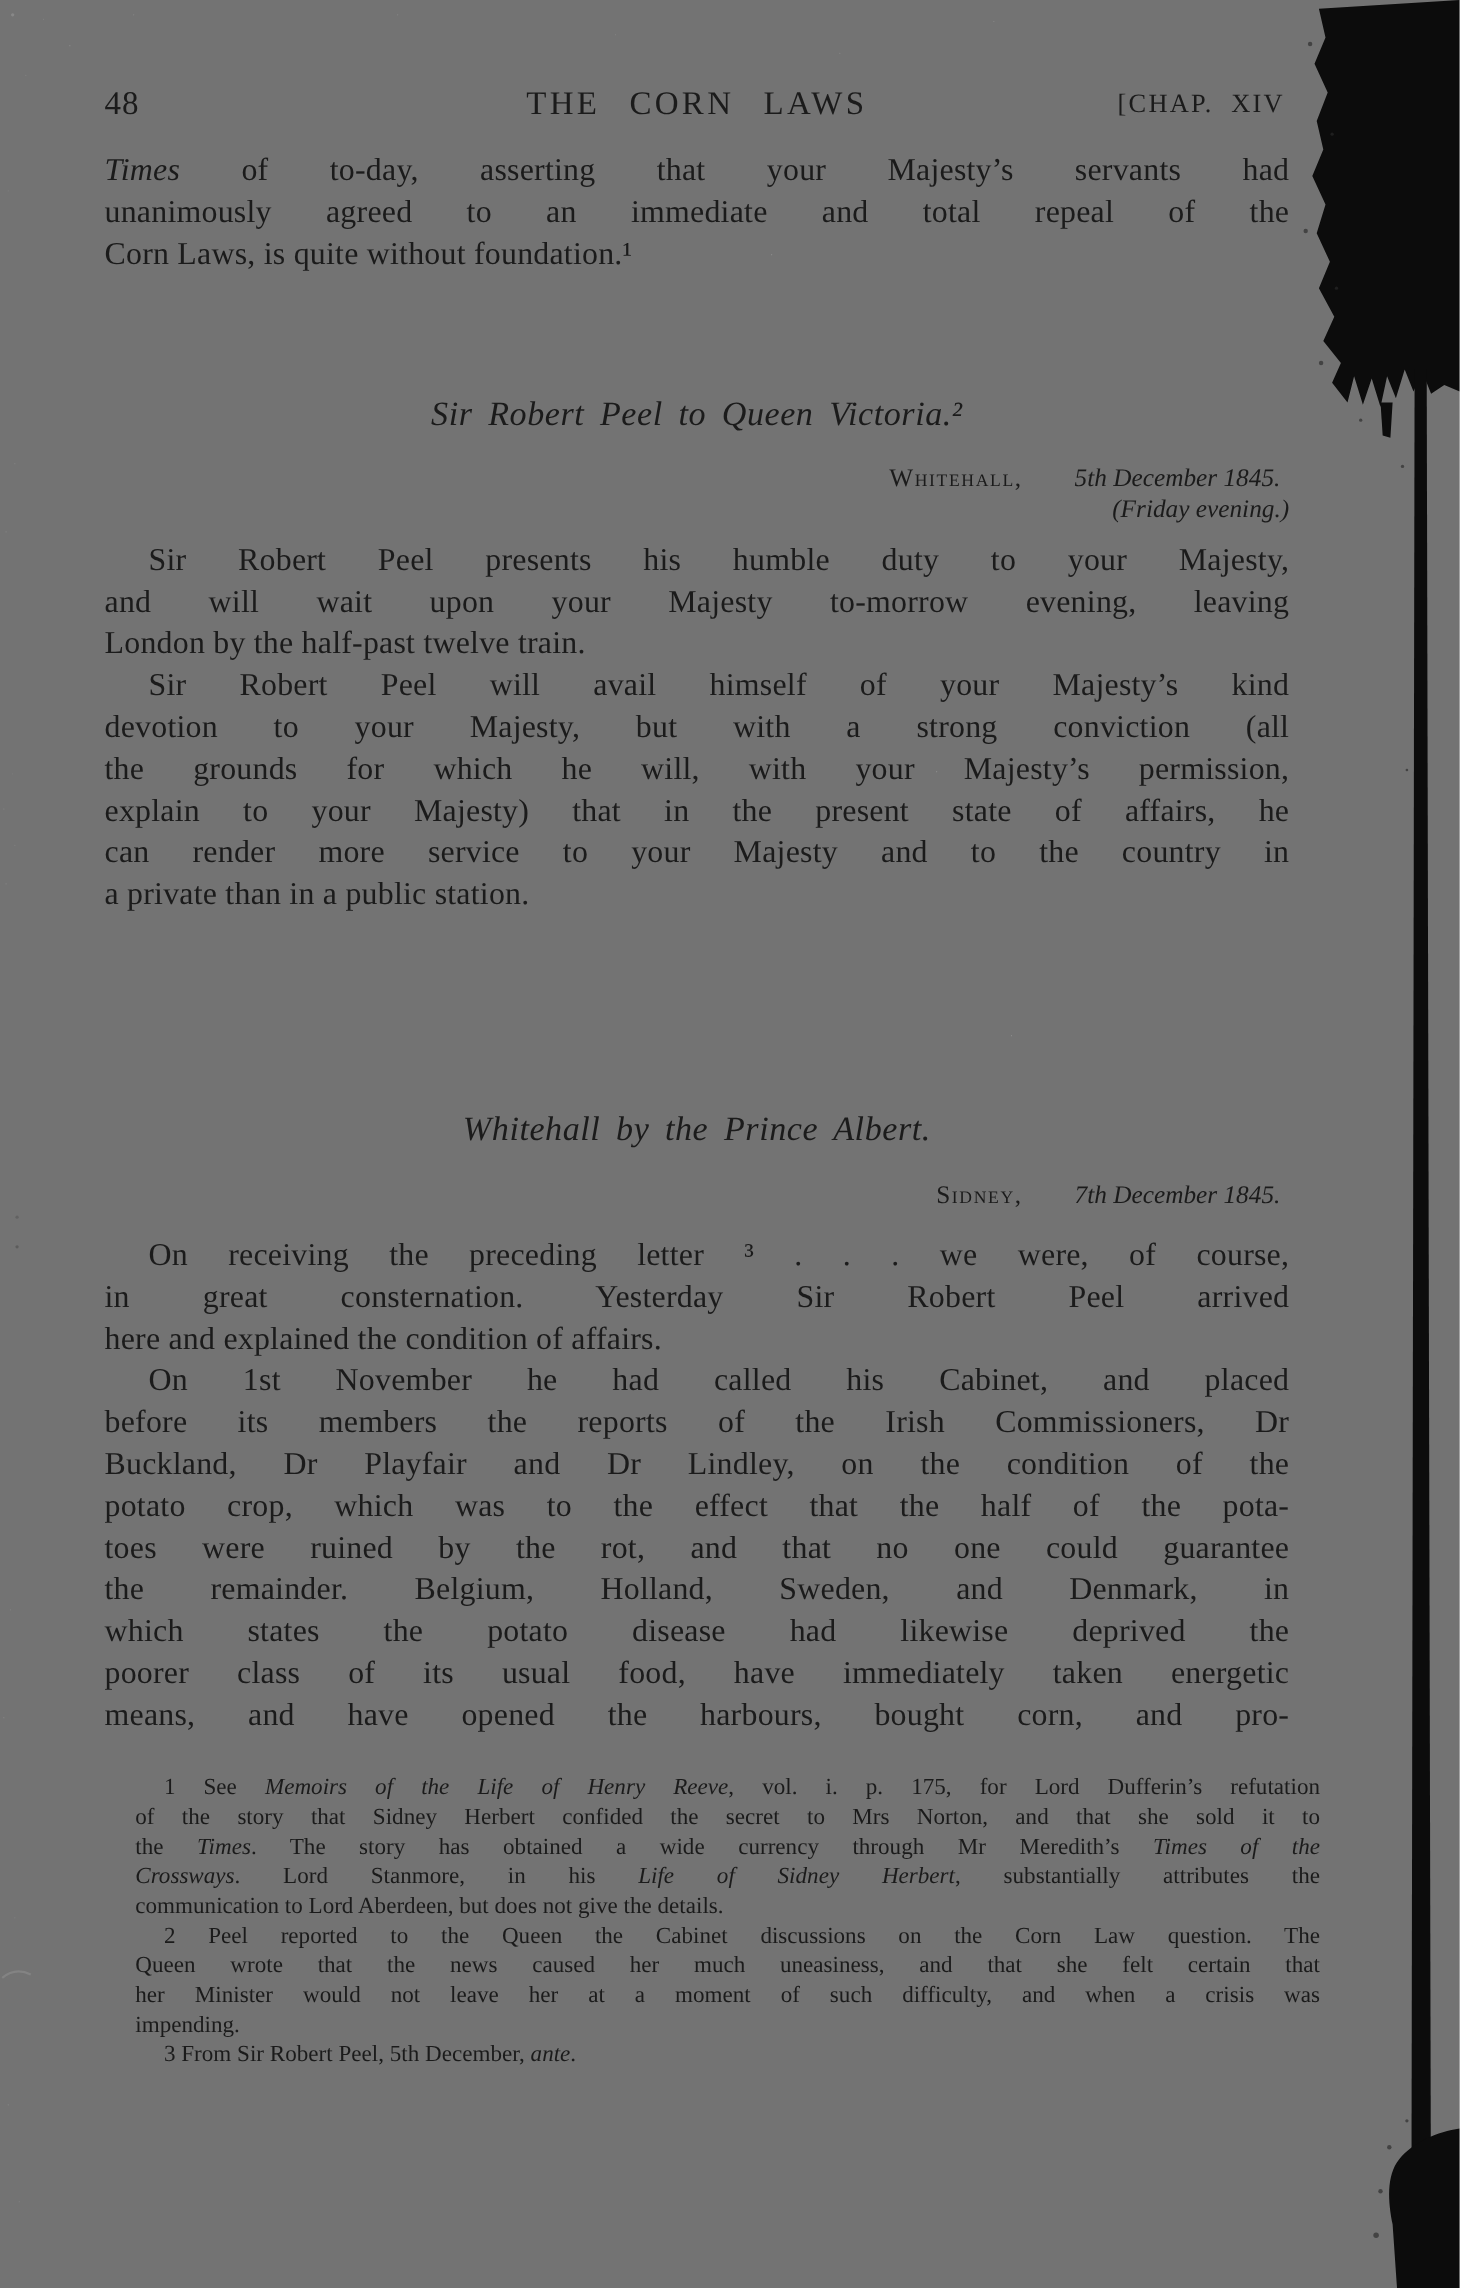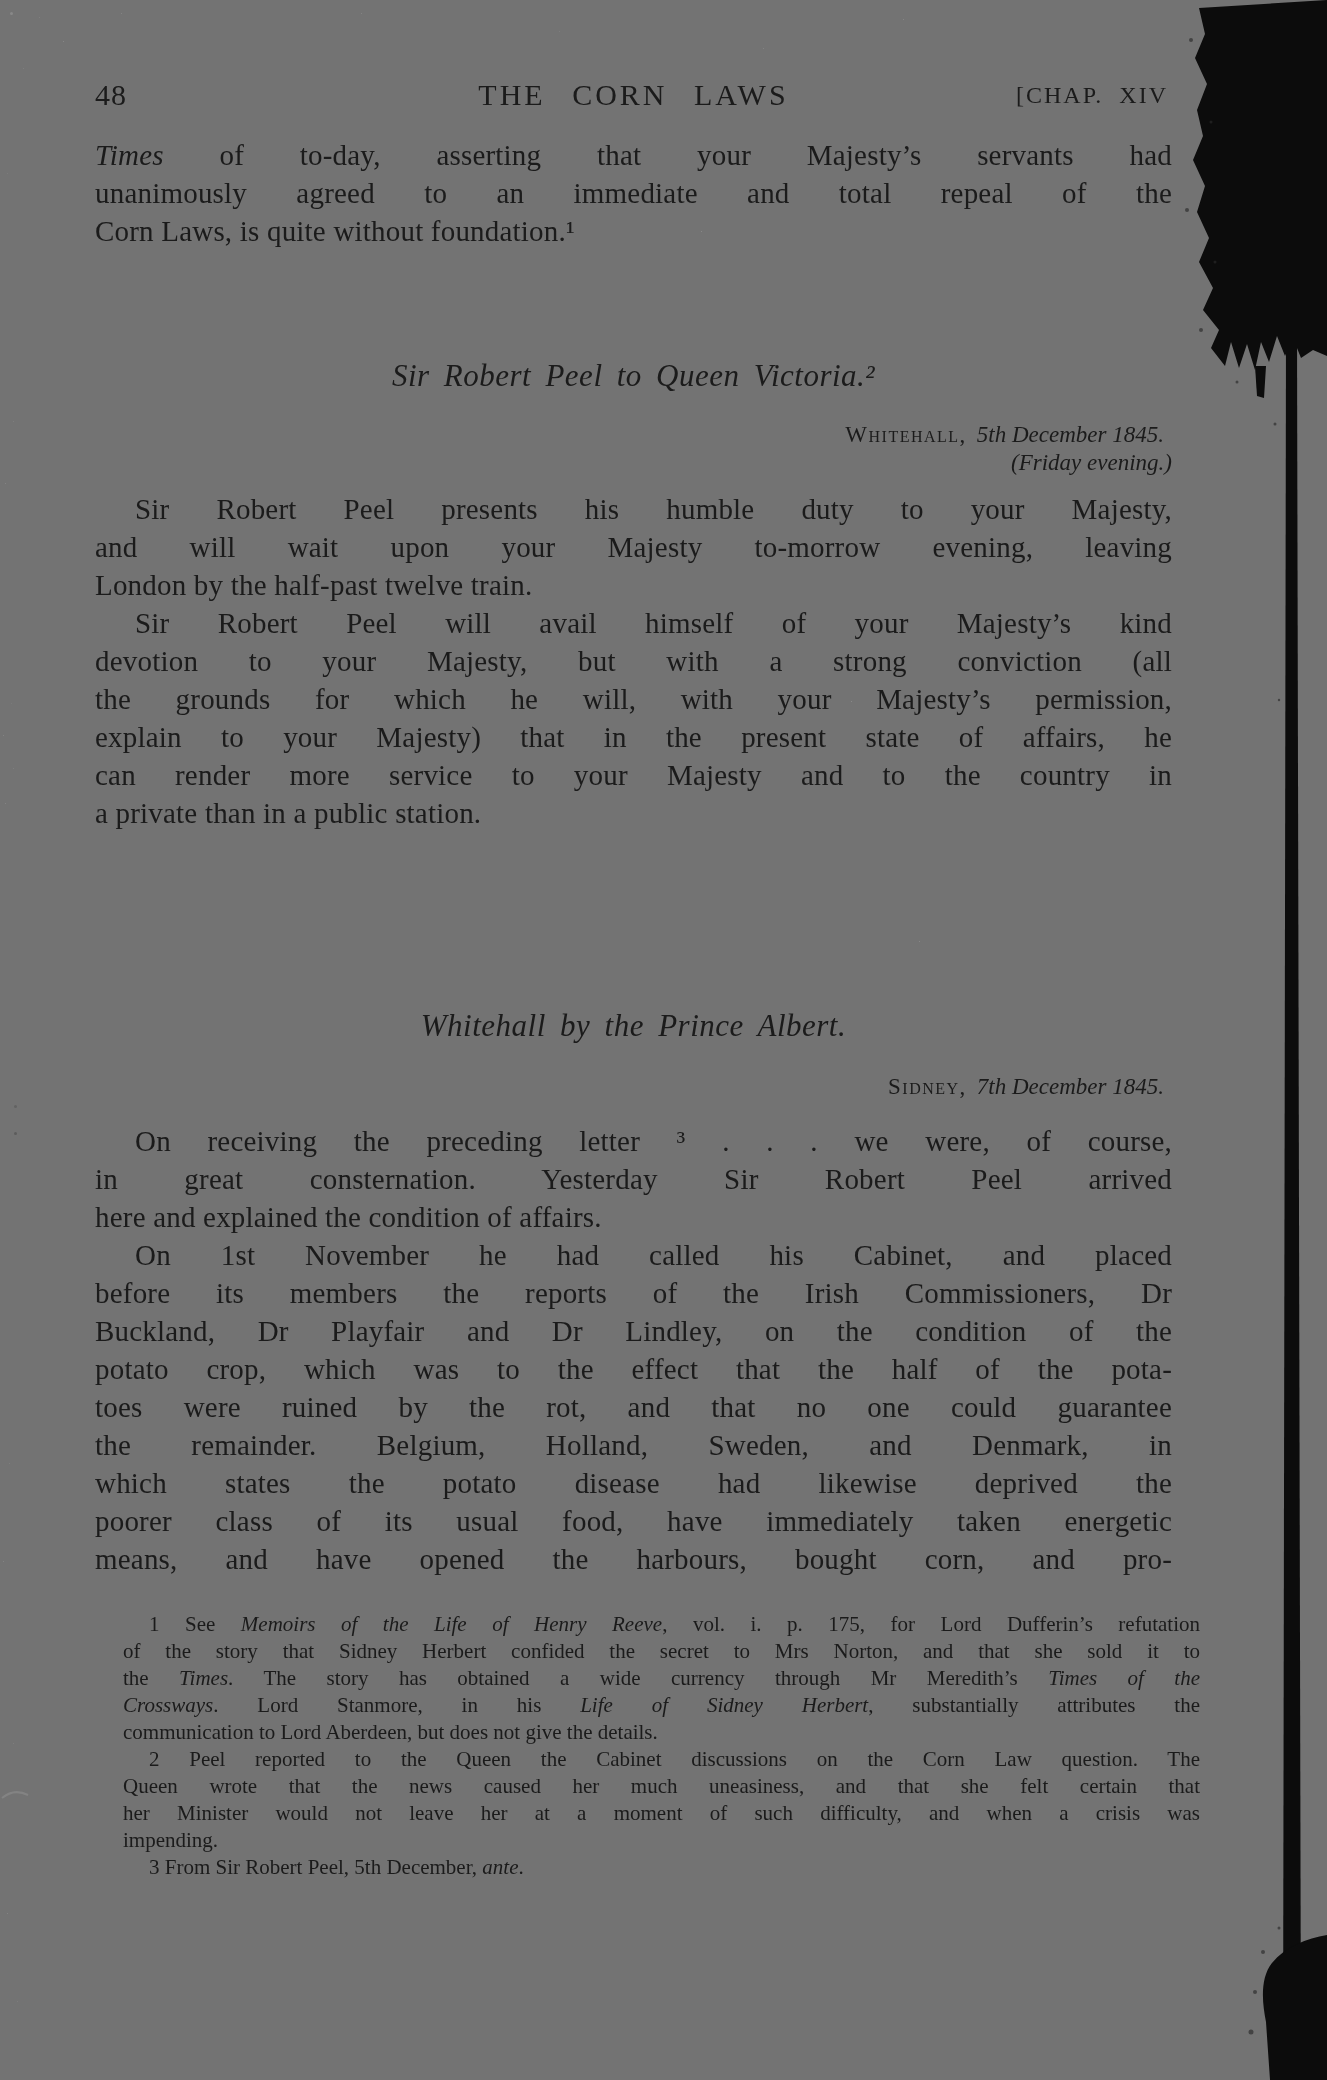--- a/index.html
+++ b/index.html
@@ -26,22 +26,22 @@
   
   .col{position:absolute;left:95px;width:1077px;}
   .body-lines{font-size:29px;line-height:38px;letter-spacing:.2px;}
   .tline{text-align:justify;text-align-last:justify;white-space:normal;}
   .tline.nojust{text-align-last:left;}
   .body-lines .ind{text-indent:40px;}
   .heading{
     font-style:italic;font-size:31px;text-align:center;letter-spacing:.5px;word-spacing:6px;
   }
   .dateline{font-size:23px;text-align:right;line-height:27px;}
-  .dateline .sc{font-variant:small-caps;letter-spacing:1.5px;margin-right:10px;}
-  .dateline .dt{font-style:italic;}
+  .dateline .sc{font-variant:small-caps;letter-spacing:1.5px;}
+  .dateline .dt{font-style:italic;margin-left:47px;}
   .subdate{font-size:23px;font-style:italic;text-align:right;padding-right:148px;line-height:27px;}
   .foot-lines{font-size:21px;line-height:27px;}
   .foot-lines .ind{text-indent:26px;}
   
   .artifact-right{position:absolute;top:0;right:0;width:160px;height:2080px;}
   .margin-smudge{position:absolute;left:0;top:1780px;width:40px;height:30px;}
   .noise{
     position:absolute;left:10px;top:12px;width:3px;height:3px;border-radius:50%;
     background:#9a9a9a;opacity:.55;
     box-shadow:

